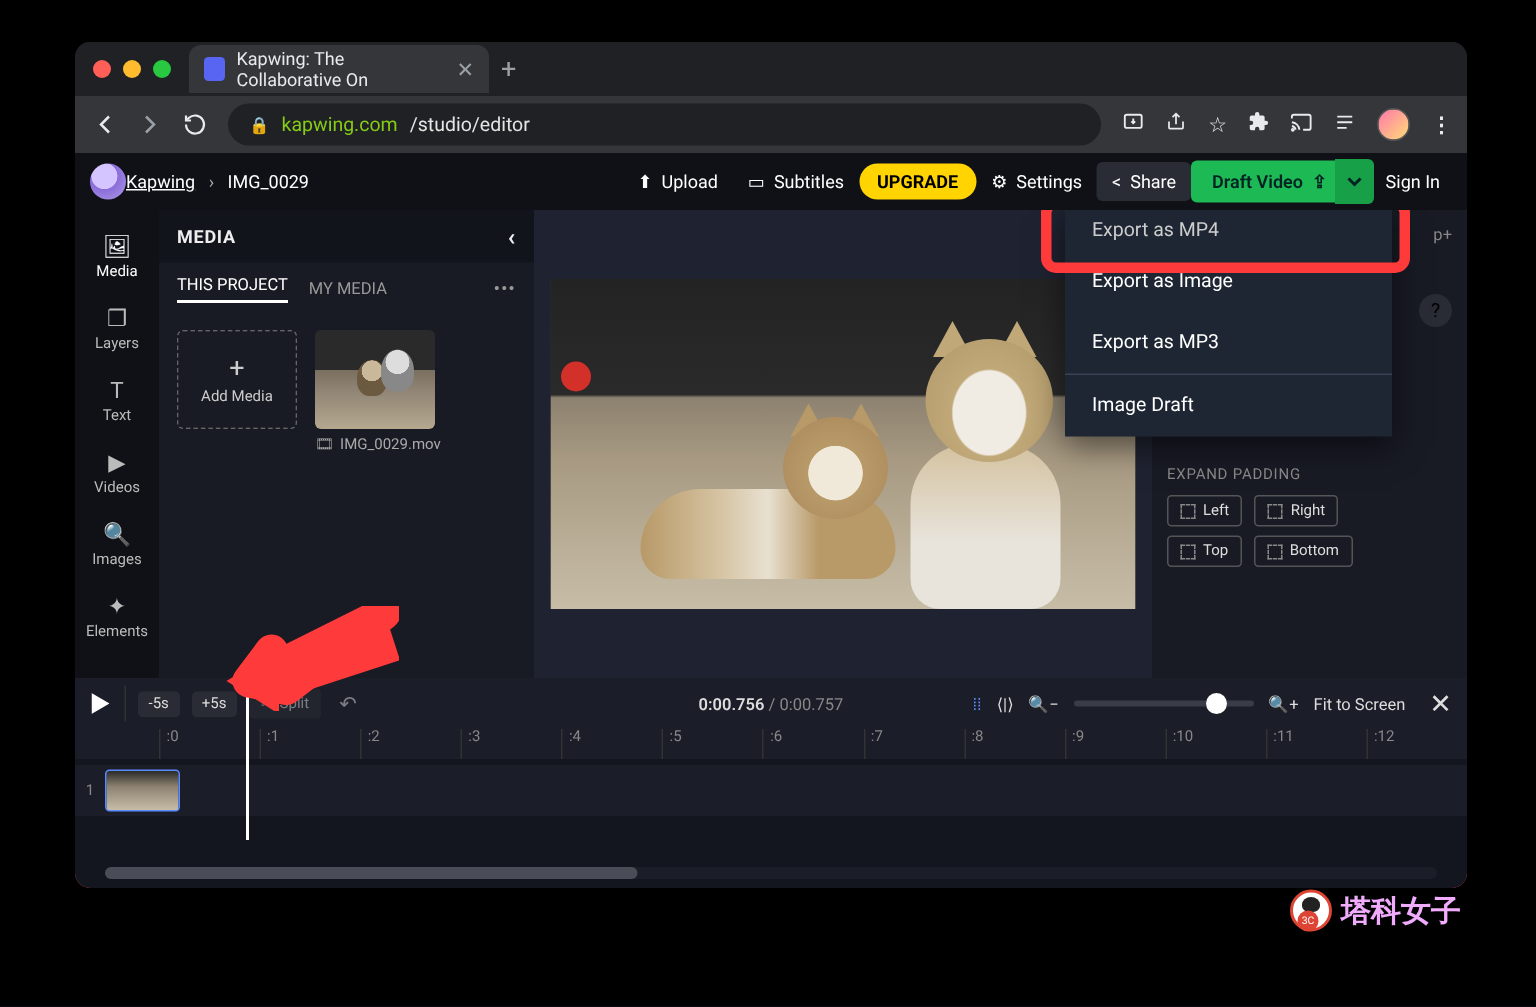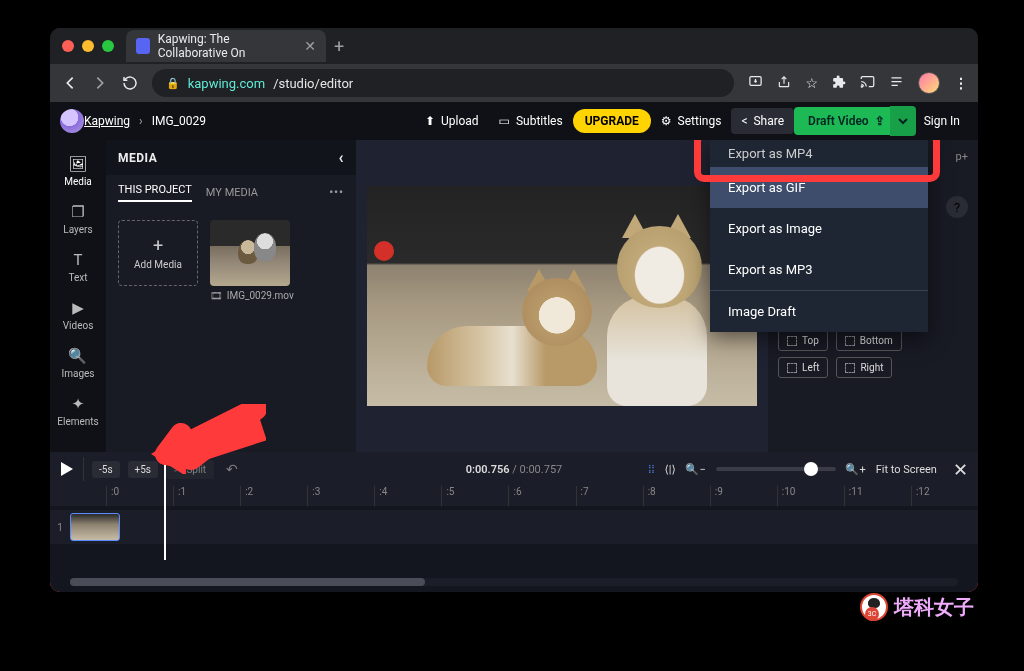--- a/index.html
+++ b/index.html
@@ -10,21 +10,21 @@
 .dot{width:12px;height:12px;border-radius:50%}
 .red{background:#ff5f57}.yel{background:#febc2e}.grn{background:#28c840}
 .tab{margin-left:12px;background:#35363a;border-radius:8px 8px 0 0;height:32px;display:flex;align-items:center;padding:0 10px;gap:8px;color:#e8eaed;font-size:12px;max-width:200px}
 .tab .favicon{width:16px;height:16px;border-radius:3px;background:#5865f2}
 .tab .x{color:#9aa0a6;font-size:14px}
 .newtab{margin-left:8px;color:#9aa0a6;font-size:18px}
 .urlbar{height:38px;background:#35363a;display:flex;align-items:center;padding:0 12px;gap:14px;color:#9aa0a6}
 .urlbar .nav svg{display:block}
 .url{flex:1;display:flex;align-items:center;gap:8px;background:#202124;border-radius:20px;height:28px;padding:0 14px;font-size:13px;color:#e8eaed}
 .url .lock{font-size:11px}
-.url .domain{color:#5eead4}
+.url .domain{color:#84cc16}
 .url .path{color:#e5e5e5}
 .urlicons{display:flex;gap:14px;align-items:center;color:#e8eaed}
 .urlicons .i{font-size:14px}
 .avatar-sm{width:22px;height:22px;border-radius:50%;background:linear-gradient(135deg,#f7a,#fd7);border:1px solid #555}
 .vdots{letter-spacing:-2px;font-weight:bold}
 
 .app{position:absolute;top:74px;left:0;right:0;bottom:0;background:#12141a;display:flex;flex-direction:column}
 .appbar{height:38px;background:#0f1117;display:flex;align-items:center;padding:0 10px;gap:0;color:#fff;font-size:12px}
 .kav{width:24px;height:24px;border-radius:50%;background:radial-gradient(circle at 40% 35%, #d4c4ff 40%, #8a6dd9 42%, #b19be6 100%)}
 .crumb a{color:#fff;text-decoration:underline}
@@ -291,45 +291,44 @@
         </div>
       </div>
 
       <div class="rpanel">
         <div style="text-align:right;color:#888">p+</div>
         <div style="height:140px"></div>
         <div class="sectlbl">EXPAND PADDING</div>
         <div class="chiprow">
           <div class="chip">
               <span class="csq"></span>
+              <span>Left</span>
+            </div>
+          <div class="chip">
+              <span class="csq"></span>
+              <span>Right</span>
+            </div>
+        </div>
+        <div class="chiprow">
+          <div class="chip">
+              <span class="csq"></span>
               <span>Top</span>
             </div>
           <div class="chip">
               <span class="csq"></span>
               <span>Bottom</span>
             </div>
         </div>
-        <div class="chiprow">
-          <div class="chip">
-              <span class="csq"></span>
-              <span>Left</span>
-            </div>
-          <div class="chip">
-              <span class="csq"></span>
-              <span>Right</span>
-            </div>
-        </div>
       </div>
 
       <div class="helpb">?</div>
 
       <div class="redbox"></div>
       <div class="ddmenu">
         <div class="dditem" style="padding-top:6px;padding-bottom:6px;color:#ccc">Export as MP4</div>
-        <div class="dditem hl">Export as GIF</div>
         <div class="dditem">Export as Image</div>
         <div class="dditem">Export as MP3</div>
         <div class="dditem sep">Image Draft</div>
       </div>
     </div>
 
     <div class="timeline">
       <div class="tctrl">
         <div class="play">
             <svg width="12" height="14" viewBox="0 0 12 14">

